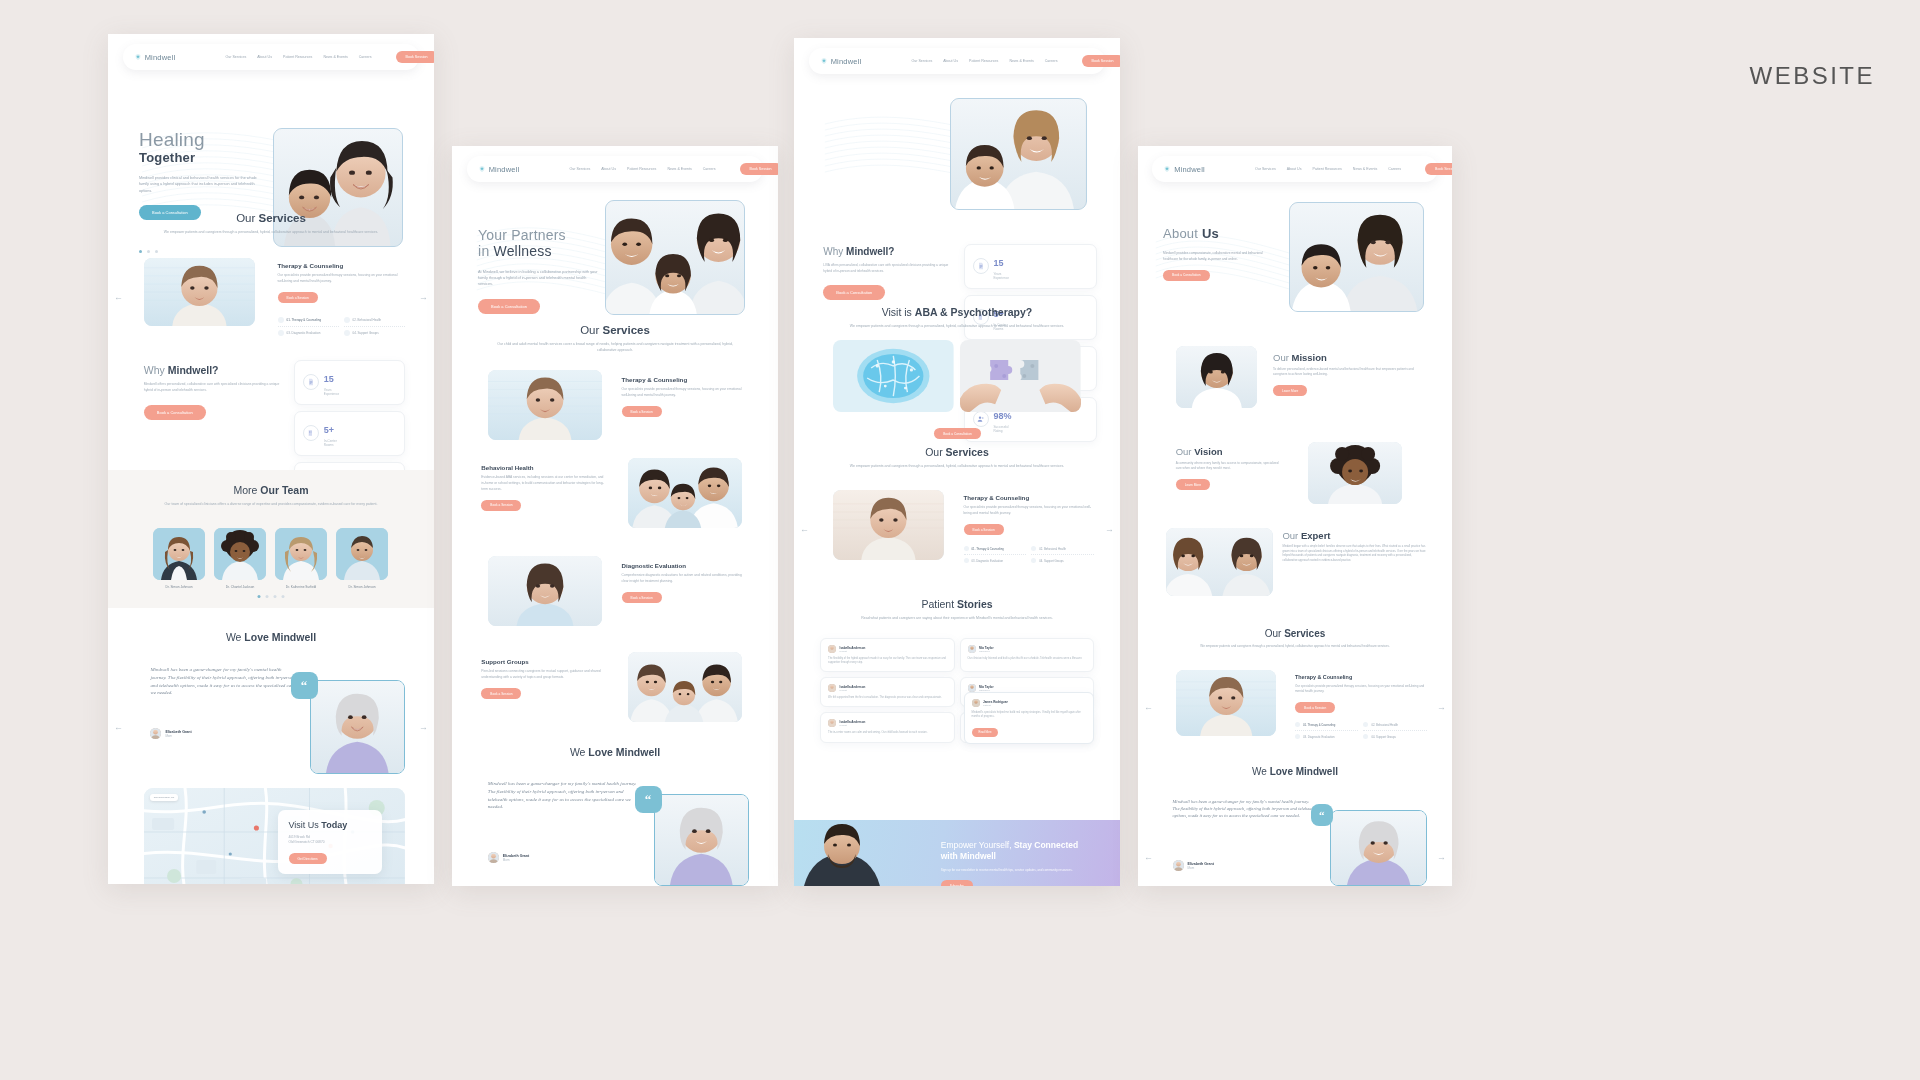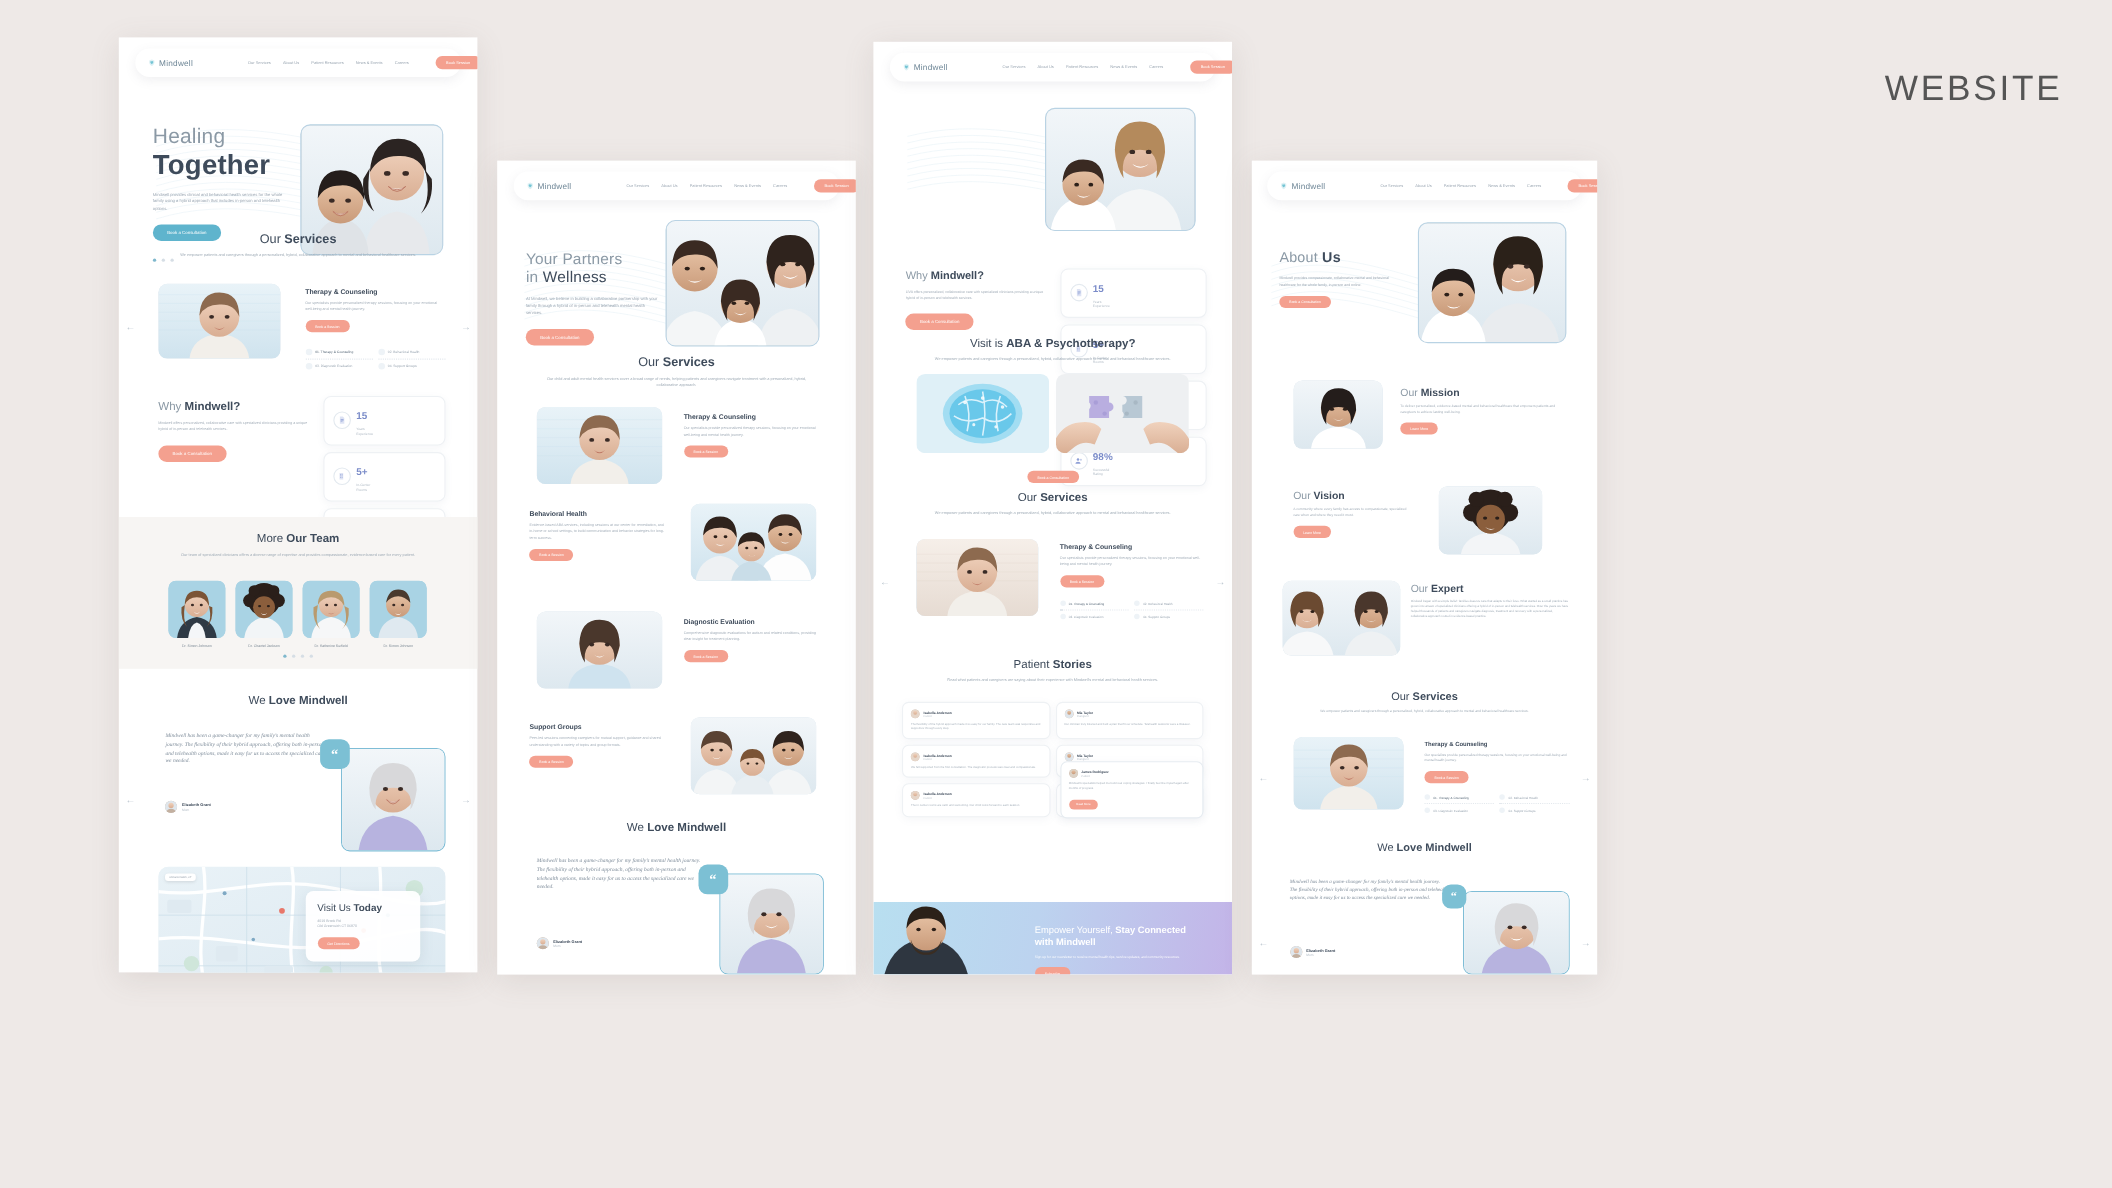--- a/index.html
+++ b/index.html
@@ -7,21 +7,21 @@
     width: 1920px; height: 1080px;
     background: #eee9e7;
     font-family: "Liberation Sans", sans-serif;
     overflow: hidden;
     position: relative;
   }
   .board { position: absolute; inset: 0; }
 
   .corner-label {
     position: absolute; right: 45px; top: 62px;
-    font-size: 32px; letter-spacing: 2.5px; color: #555;
+    font-size: 24px; letter-spacing: 2.5px; color: #555;
     font-family: "Liberation Sans", sans-serif; font-weight: 400;
   }
 
   
   .mock {
     position: absolute;
     background: #ffffff;
     overflow: hidden;
     box-shadow: 0 6px 26px rgba(120,105,100,.14);
   }
@@ -48,21 +48,21 @@
 
   
   .hero { position: absolute; left: 0; right: 0; }
   .hero-wave {
     position: absolute; left: 8%; top: 0; width: 74%; height: 100%;
     opacity: .5; pointer-events: none;
   }
   .hero-wave svg { width: 100%; height: 100%; }
   .hero-copy { position: absolute; left: 9.5%; top: 16%; width: 45%; }
   .h1-line1 { font-size: 19px; color: #8b99a5; font-weight: 300; letter-spacing: .2px; line-height: 1.15; }
-  .h1-line2 { font-size: 25px; color: #3e4b5b; font-weight: 700; letter-spacing: .2px; line-height: 1.15; }
+  .h1-line2 { font-size: 13px; color: #3e4b5b; font-weight: 700; letter-spacing: .2px; line-height: 1.15; }
   .hero-sub { margin-top: 9px; font-size: 3.8px; color: #9aa6b2; line-height: 1.7; width: 86%; }
   .btn-primary {
     display: inline-block; margin-top: 11px; background: #5fb4cd; color: #fff;
     font-size: 4px; padding: 5px 13px; border-radius: 10px;
   }
   .btn-coral { background: #f4a08f; }
   .dots { position: absolute; display: flex; gap: 5px; }
   .dots i { width: 3px; height: 3px; border-radius: 50%; background: #d6dee5; display: block; }
   .dots i.on { background: #7fb8cd; }
 
@@ -213,21 +213,21 @@
         <div class="nav-links">
           <span>Our Services</span>
           <span>About Us</span>
           <span>Patient Resources</span>
           <span>News &amp; Events</span>
           <span>Careers</span>
         </div>
         <div class="nav-cta">Book Session</div>
       </div>
 
-      <div class="hero" style="top:53px; height:170px;">
+      <div class="hero" style="top:68px; height:170px;">
         <div class="hero-wave">
           <svg viewBox="0 0 300 170" preserveAspectRatio="none">
             <g fill="none" stroke="#b8d7e6" stroke-width=".45" opacity=".85">
               <path d="M10,40 C90,20 180,35 295,62"></path>
                 <path d="M10,46 C90,26 180,41 295,68"></path>
               <path d="M10,52 C90,32 180,47 295,74"></path>
                 <path d="M10,58 C90,38 180,53 295,80"></path>
               <path d="M10,64 C90,44 180,59 295,86"></path>
                 <path d="M10,70 C90,50 180,65 295,92"></path>
               <path d="M10,76 C90,56 180,71 295,98"></path>

